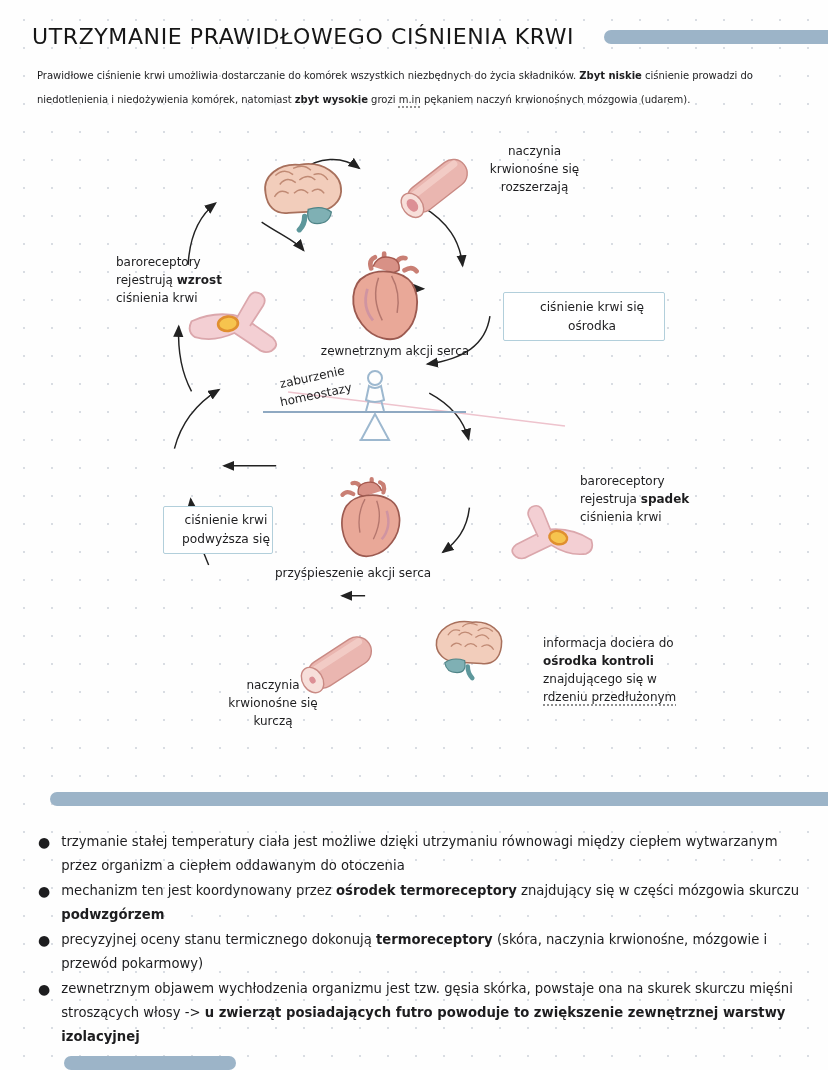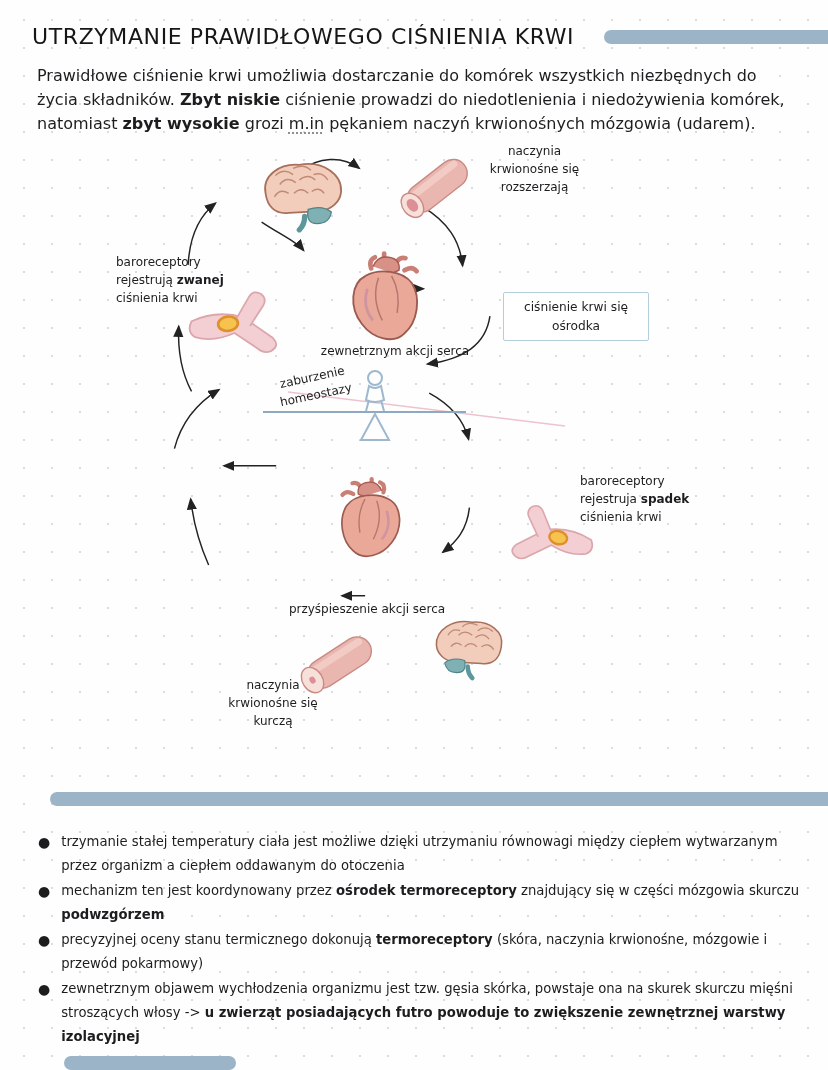--- a/index.html
+++ b/index.html
@@ -13,30 +13,30 @@
   .b{font-weight:700;}
   .du{text-decoration:underline dotted 1.5px #8f8f8f;text-underline-offset:3px;}
 
   
   .header-row{position:absolute;left:32px;right:0;display:flex;align-items:center;gap:16px;}
   .hdr1{top:24px;}
   .hdr2{top:792px;left:36px;}
   .section-title{font-size:22px;letter-spacing:0.6px;color:#161616;white-space:nowrap;}
   .accent-bar{flex:1;height:14px;margin-left:14px;background:#9cb4c8;border-radius:8px 0 0 8px;}
 
-  .intro{position:absolute;top:64px;left:37px;width:764px;font-size:16px;line-height:24px;}
+  .intro{position:absolute;top:64px;left:37px;width:764px;font-size:10px;line-height:24px;}
 
   
   .diagram{position:absolute;top:140px;left:0;width:708px;height:648px;}
   .diagram .lbl{position:absolute;font-size:12px;line-height:18px;color:#1d1d1f;}
   .lbl.ctr{text-align:center;}
   .dbox{
     position:absolute;background:#ffffff;border:1.5px solid #b2cfdb;border-radius:2px;
     display:flex;flex-direction:column;justify-content:center;text-align:center;
-    font-size:12.2px;line-height:19px;
+    font-size:12.2px;line-height:19px;padding-left:16px;
   }
   .illus{position:absolute;}
   .arrows{position:absolute;inset:0;pointer-events:none;}
 
   
   .bullets{position:absolute;top:830px;left:38px;width:768px;font-size:13.2px;line-height:24px;}
   .bullet{display:flex;gap:11px;margin-bottom:1px;}
   .bullet .dot{flex:0 0 10px;font-size:14px;line-height:24px;}
   .bullet .btxt{flex:1;}
 
@@ -154,38 +154,48 @@
     </svg>
   </div>
 
   <div class="lbl ctr" style="left:462px;top:2px;width:145px;">
       <div><span>naczynia</span></div>
       <div><span>krwionośne się</span></div>
       <div><span>rozszerzają</span></div>
     </div>
   <div class="lbl" style="left:116px;top:113px;width:135px;">
       <div><span>baroreceptory</span></div>
-      <div><span>rejestrują </span><span class="b">zwanej</span></div>
+      <div><span>rejestrują </span><span class="b">wzrost</span></div>
       <div><span>ciśnienia krwi</span></div>
     </div>
   <div class="dbox" style="left:503px;top:152px;width:144px;height:47px;">
       <div><span>ciśnienie krwi się</span></div>
       <div><span>ośrodka</span></div>
     </div>
   <div class="lbl ctr" style="left:310px;top:202px;width:170px;">zewnetrznym akcji serca</div>
   <div class="lbl ctr" style="left:266px;top:228px;width:96px;transform:rotate(-12deg);">
       <div><span>zaburzenie</span></div>
       <div><span>homeostazy</span></div>
     </div>
   <div class="lbl" style="left:580px;top:332px;width:135px;">
       <div><span>baroreceptory</span></div>
       <div><span>rejestruja </span><span class="b">spadek</span></div>
       <div><span>ciśnienia krwi</span></div>
     </div>
-  <div class="lbl ctr" style="left:282px;top:424px;width:170px;margin-top:36px;">przyśpieszenie akcji serca</div>
+  <div class="dbox" style="left:163px;top:366px;width:92px;height:46px;">
+      <div><span>ciśnienie krwi</span></div>
+      <div><span>podwyższa się</span></div>
+    </div>
+  <div class="lbl ctr" style="left:268px;top:424px;width:170px;">przyśpieszenie akcji serca</div>
+  <div class="lbl" style="left:543px;top:494px;width:175px;">
+      <div><span>informacja dociera do</span></div>
+      <div><span class="b">ośrodka kontroli</span></div>
+      <div><span>znajdującego się w</span></div>
+      <div><span class="du">rdzeniu przedłużonym</span></div>
+    </div>
   <div class="lbl ctr" style="left:203px;top:536px;width:140px;">
       <div><span>naczynia</span></div>
       <div><span>krwionośne się</span></div>
       <div><span>kurczą</span></div>
     </div>
 </div>
 
 <div class="header-row hdr2">
   <div class="accent-bar"></div>
 </div>

